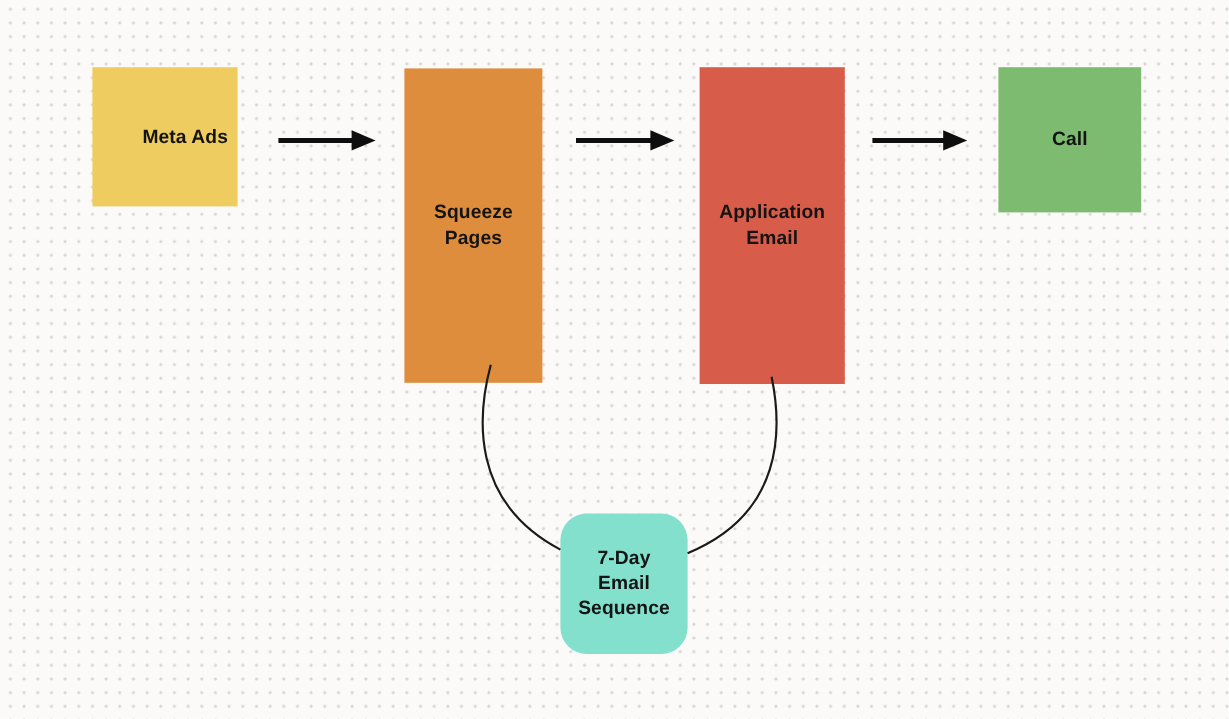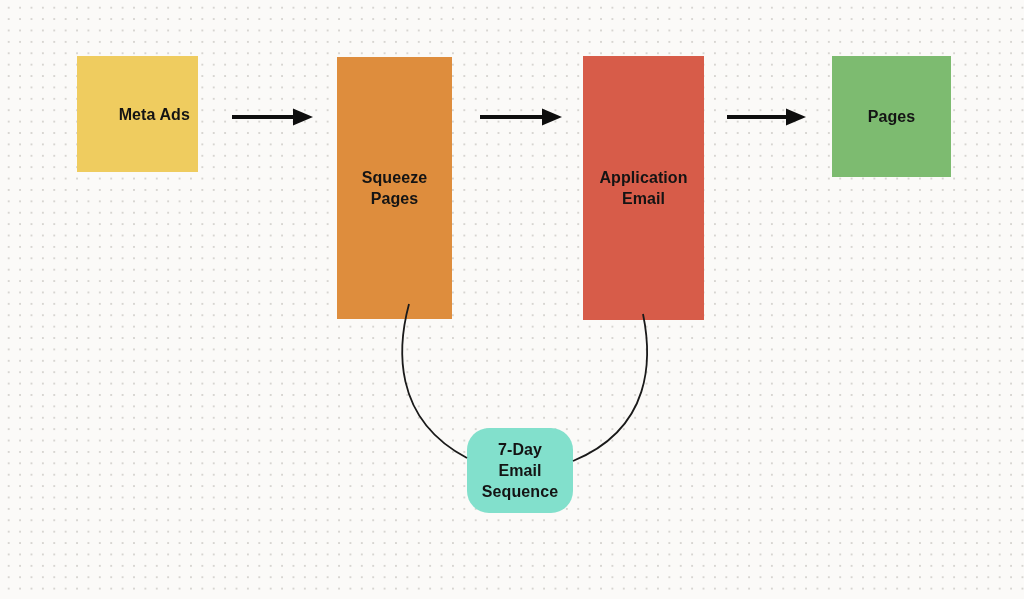--- a/index.html
+++ b/index.html
@@ -32,21 +32,21 @@
     font-weight: 700;
     line-height: 21px;
     color: #141414;
     letter-spacing: 0.1px;
   }
   .node-meta        { left: 77px;  top: 56px;  width: 121px; height: 116px; justify-content: flex-end; }
   .node-squeeze     { left: 337px; top: 57px;  width: 115px; height: 262px; }
   .node-application { left: 583px; top: 56px;  width: 121px; height: 264px; }
   .node-call        { left: 832px; top: 56px;  width: 119px; height: 121px; }
   .node-email {
-    left: 467px; top: 428px; width: 106px; height: 85px;
+    left: 467px; top: 428px; width: 106px; height: 117px;
     border-radius: 22px;
   }
   .connector-layer {
     position: absolute;
     left: 0; top: 0;
     z-index: 2;
     pointer-events: none;
   }
 </style>
 </head>
@@ -60,21 +60,21 @@
 
   <div class="node node-squeeze" style="background-color: rgb(222, 141, 61);">
     <span class="node-label">Squeeze Pages</span>
   </div>
 
   <div class="node node-application" style="background-color: rgb(215, 92, 73);">
     <span class="node-label">Application Email</span>
   </div>
 
   <div class="node node-call" style="background-color: rgb(125, 187, 112);">
-    <span class="node-label">Pages</span>
+    <span class="node-label">Call</span>
   </div>
 
   <div class="node node-email" style="background-color: rgb(130, 224, 204);">
     <span class="node-label">7-Day Email Sequence</span>
   </div>
 
   <svg class="connector-layer" width="1024" height="599" viewBox="0 0 1024 599">
 
     <g>
       <line x1="232" y1="117" x2="295" y2="117" stroke="#0E0E0E" stroke-width="4.2"></line>

